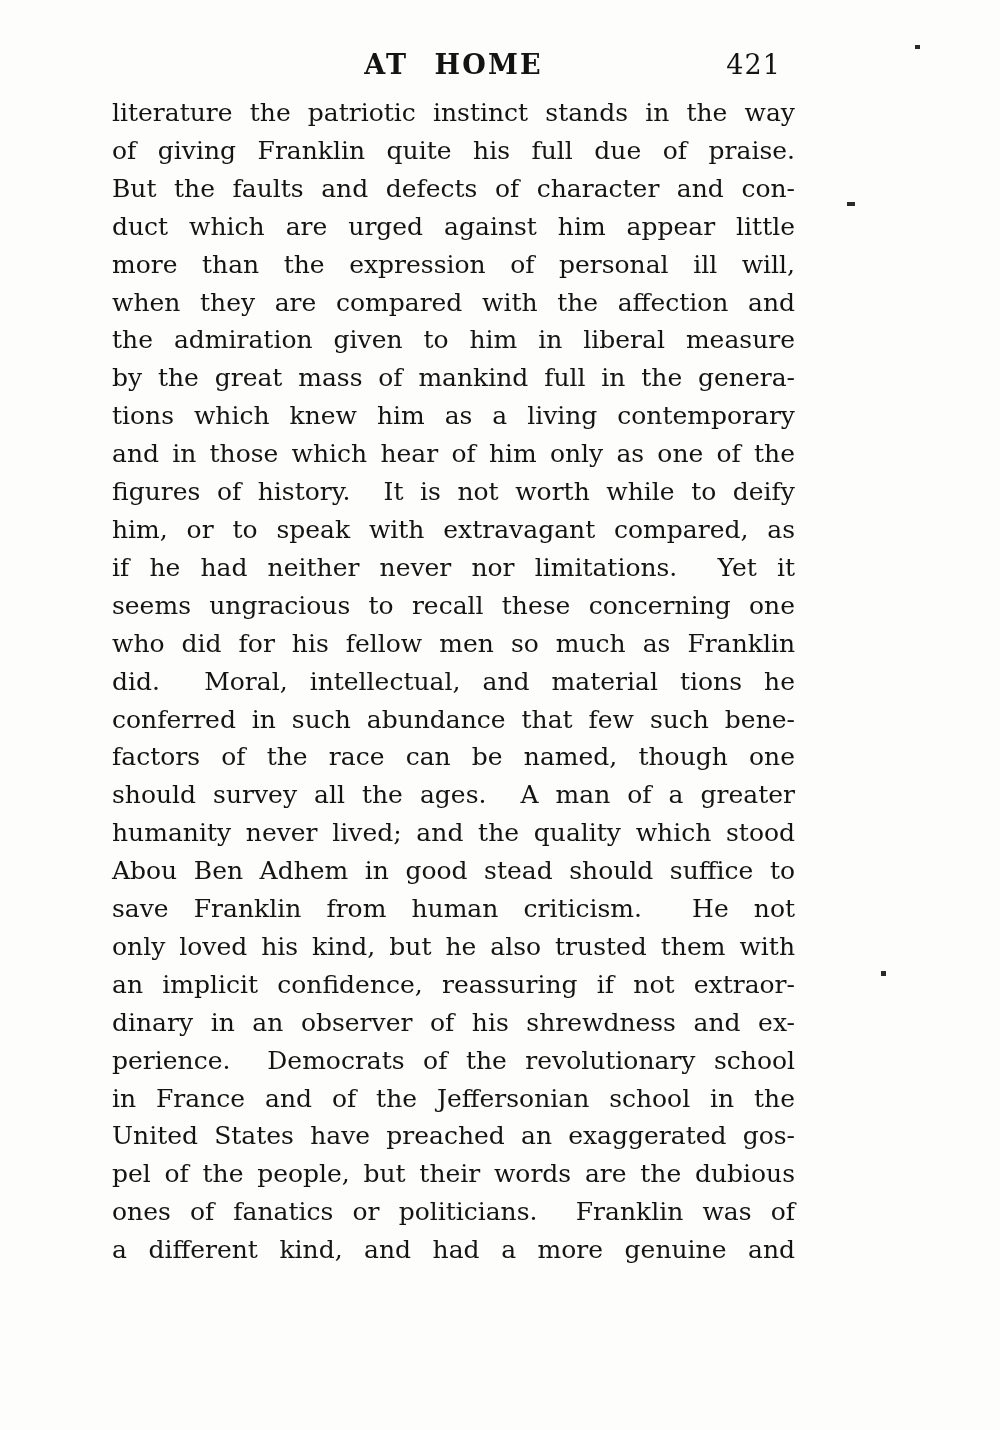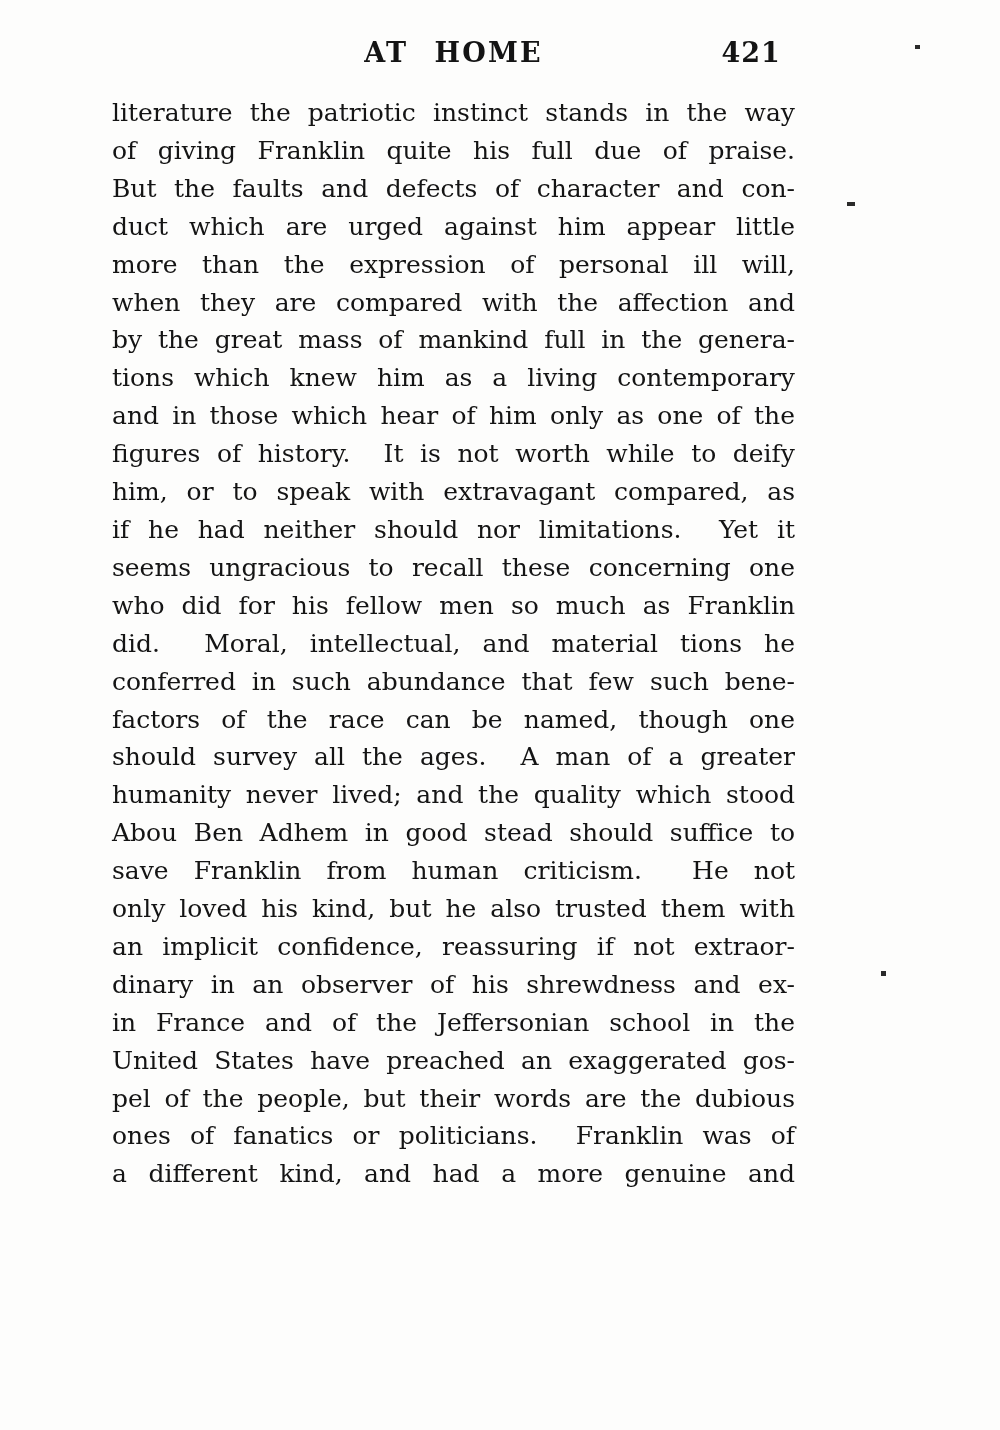--- a/index.html
+++ b/index.html
@@ -11,40 +11,40 @@
     position: relative;
     width: 1000px;
     height: 1430px;
     background: #fdfdfc;
     overflow: hidden;
     font-family: "DejaVu Serif", "Liberation Serif", serif;
     color: #141414;
   }
   .header {
     position: absolute;
-    top: 37px;
+    top: 49px;
     left: 112px;
     width: 683px;
     height: 36px;
   }
   .running-title {
     display: block;
     text-align: center;
     font-size: 27px;
     font-weight: bold;
     letter-spacing: 0.08em;
     word-spacing: 0.55em;
     line-height: 32px;
   }
   .page-number {
     position: absolute;
     right: 14px;
     top: 0;
     font-size: 27px;
-    font-weight: bold;
+    font-weight: normal;
     letter-spacing: 0.04em;
     line-height: 32px;
   }
   .body-text {
     position: absolute;
     top: 94px;
     left: 112px;
     width: 683px;
     font-size: 25px;
     line-height: 37.9px;
@@ -72,38 +72,40 @@
     <span class="page-number">421</span>
   </div>
 
   <div class="body-text">
       <div class="line">literature the patriotic instinct stands in the way</div>
       <div class="line">of giving Franklin quite his full due of praise.</div>
       <div class="line">But the faults and defects of character and con-</div>
       <div class="line">duct which are urged against him appear little</div>
       <div class="line">more than the expression of personal ill will,</div>
       <div class="line">when they are compared with the affection and</div>
+      <div class="line">the admiration given to him in liberal measure</div>
       <div class="line">by the great mass of mankind full in the genera-</div>
       <div class="line">tions which knew him as a living contemporary</div>
       <div class="line">and in those which hear of him only as one of the</div>
       <div class="line">figures of history.  It is not worth while to deify</div>
       <div class="line">him, or to speak with extravagant compared, as</div>
-      <div class="line">if he had neither should nor limitations.  Yet it</div>
+      <div class="line">if he had neither never nor limitations.  Yet it</div>
       <div class="line">seems ungracious to recall these concerning one</div>
       <div class="line">who did for his fellow men so much as Franklin</div>
       <div class="line">did.  Moral, intellectual, and material tions he</div>
       <div class="line">conferred in such abundance that few such bene-</div>
       <div class="line">factors of the race can be named, though one</div>
       <div class="line">should survey all the ages.  A man of a greater</div>
       <div class="line">humanity never lived; and the quality which stood</div>
       <div class="line">Abou Ben Adhem in good stead should suffice to</div>
       <div class="line">save Franklin from human criticism.  He not</div>
       <div class="line">only loved his kind, but he also trusted them with</div>
       <div class="line">an implicit confidence, reassuring if not extraor-</div>
       <div class="line">dinary in an observer of his shrewdness and ex-</div>
+      <div class="line">perience.  Democrats of the revolutionary school</div>
       <div class="line">in France and of the Jeffersonian school in the</div>
       <div class="line">United States have preached an exaggerated gos-</div>
       <div class="line">pel of the people, but their words are the dubious</div>
       <div class="line">ones of fanatics or politicians.  Franklin was of</div>
       <div class="line">a different kind, and had a more genuine and</div>
     </div>
 
   <div class="speck speck-1"></div>
   <div class="speck speck-2"></div>
   <div class="speck speck-3"></div>

